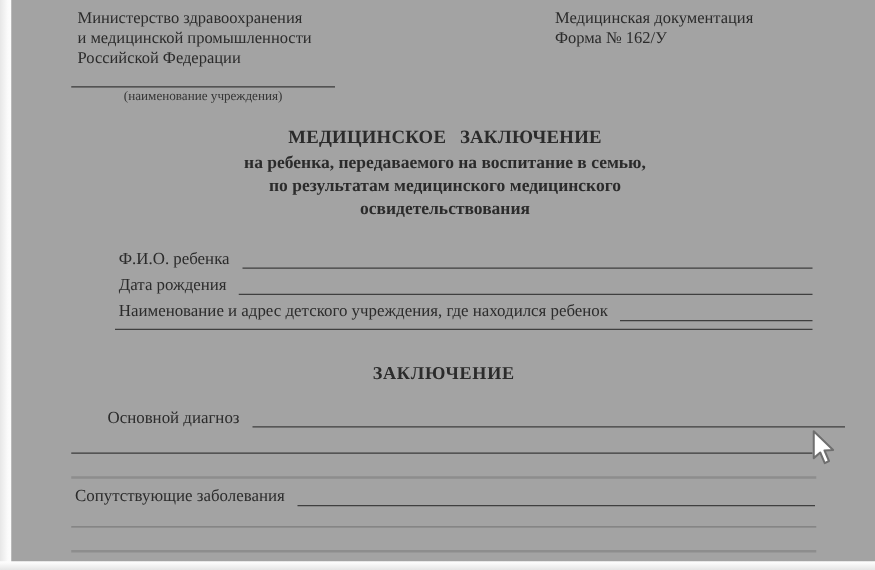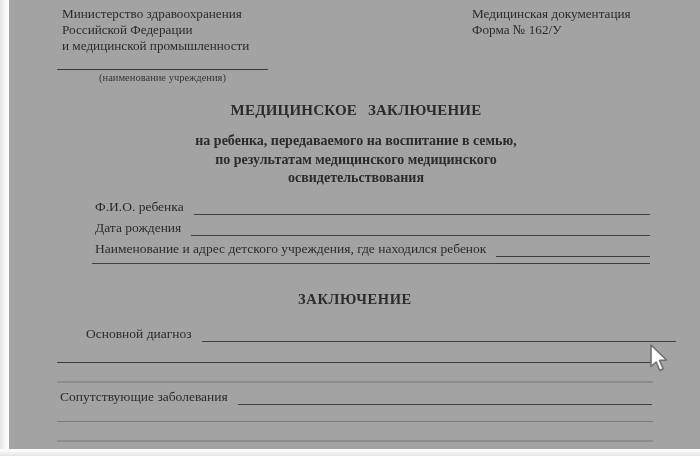--- a/index.html
+++ b/index.html
@@ -24,38 +24,38 @@
   .edge-bottom {
     position: absolute; left: 0; bottom: 0; width: 100%; height: 7px;
     background: linear-gradient(to top, #e5e5e5, #fbfbfb 80%, #fdfdfd);
   }
 
   .hdr-left {
     position: absolute; left: 62px; top: 6px;
     font-size: 13.2px; line-height: 16px; white-space: nowrap;
   }
   .hdr-right {
-    position: absolute; left: 472px; top: 6px;
+    position: absolute; left: 444px; top: 6px;
     font-size: 13.2px; line-height: 16px; white-space: nowrap;
   }
 
   .inst-line {
     position: absolute; left: 57px; top: 69px; width: 211px; height: 0;
     border-top: 1.5px solid #3a3a3a;
   }
   .inst-caption {
     position: absolute; left: 57px; top: 72px; width: 211px;
     text-align: center; font-size: 10.5px; color: #353535; white-space: nowrap;
   }
 
   .title-block {
     position: absolute; left: 57px; top: 102px; width: 598px;
     text-align: center; font-weight: bold;
   }
-  .title-main { font-size: 15px; word-spacing: 7px; margin-bottom: 13px; letter-spacing: 0.2px; }
+  .title-main { font-size: 15px; word-spacing: 7px; margin-bottom: 3px; letter-spacing: 0.2px; }
   .title-sub  { font-size: 14px; line-height: 18.5px; }
 
   .field-row {
     position: absolute; display: flex; align-items: flex-start;
     font-size: 13.5px; line-height: 16px; white-space: nowrap;
   }
   .field-label { flex: 0 0 auto; }
   .field-fill {
     flex: 1 1 auto; margin-left: 10px; height: 15px; min-width: 40px;
     border-bottom: 1.4px solid #3f3f3f;
@@ -87,22 +87,22 @@
 </style>
 </head>
 <body>
 
 <div class="page">
   <div class="edge-left"></div>
   <div class="edge-bottom"></div>
 
   <div class="hdr-left">
     <div>Министерство здравоохранения</div>
+    <div>и медицинской промышленности</div>
     <div>Российской Федерации</div>
-    <div>и медицинской промышленности</div>
   </div>
 
   <div class="hdr-right">
     <div>Медицинская документация</div>
     <div>Форма № 162/У</div>
   </div>
 
   <div class="inst-line hline"></div>
   <div class="inst-caption">(наименование учреждения)</div>
 

